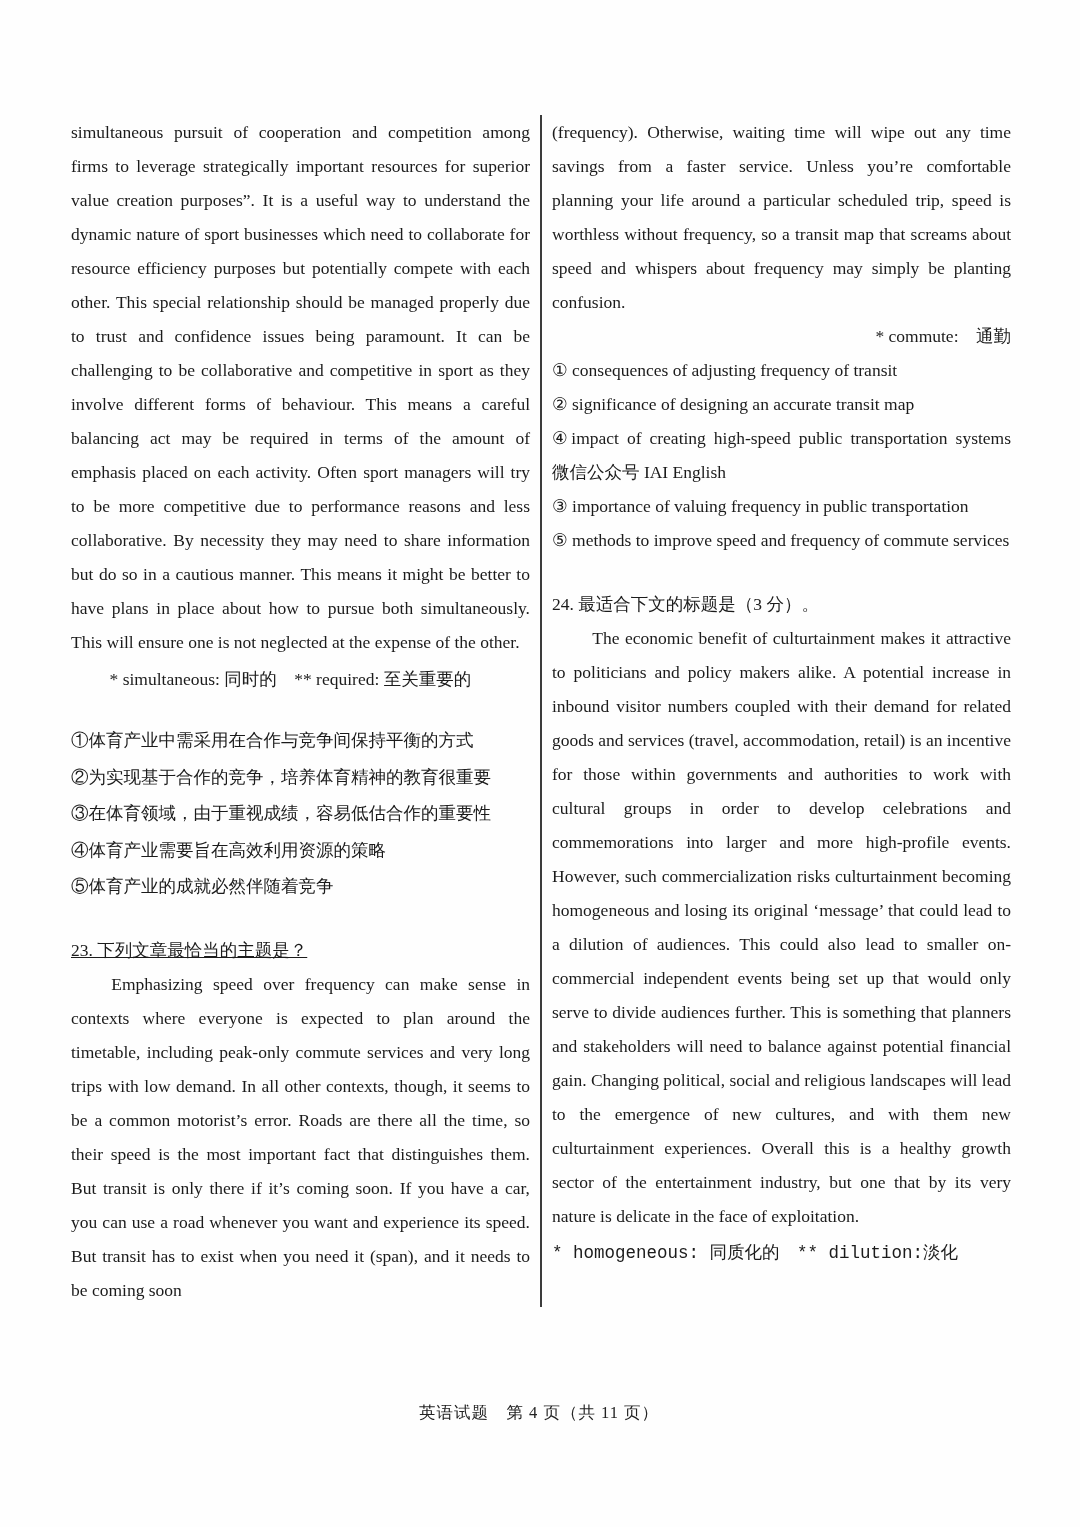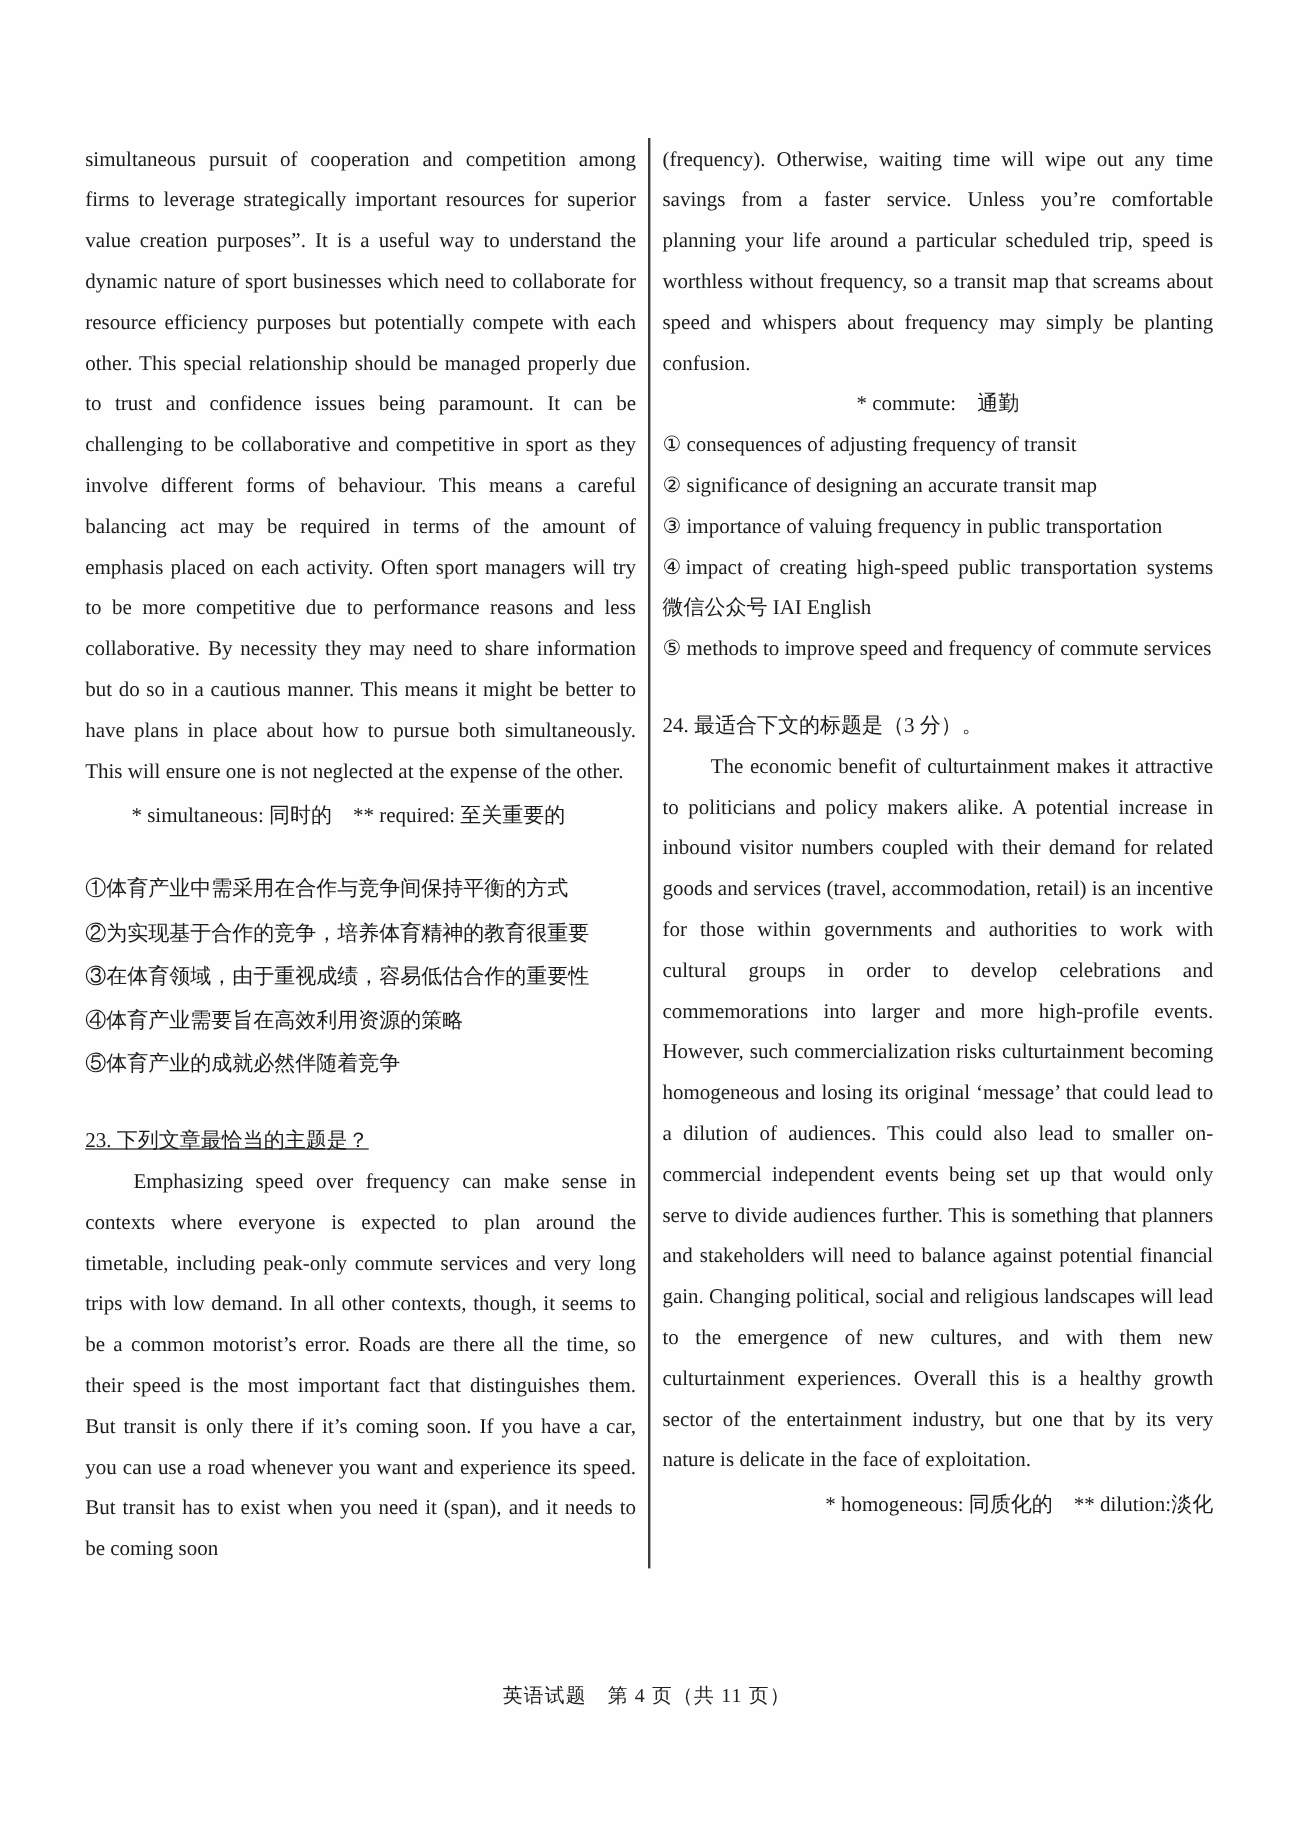--- a/index.html
+++ b/index.html
@@ -60,25 +60,26 @@
   }
   .q-label {
     margin: 28px 0 0 0;
     text-decoration: underline;
   }
   .q-label-right {
     margin: 30px 0 0 0;
   }
   .vocab-right {
     margin: 0;
-    text-align: center;
+    text-align: right;
   }
   .vocab-right-bottom {
     margin: 3px 0 0 0;
-    text-align: right;
+    text-align: left;
+    font-family: Liberation Mono, monospace;
   }
   .footer {
     position: absolute;
     left: 0;
     top: 1402px;
     width: 1078px;
     text-align: center;
     font-size: 16.5px;
     letter-spacing: 1px;
     color: #222222;
@@ -112,22 +113,22 @@
       <div class="vline"></div>
     </div>
 
     <div class="col col-right">
       <p class="para">(frequency). Otherwise, waiting time will wipe out any time savings from a faster service. Unless you’re comfortable planning your life around a particular scheduled trip, speed is worthless without frequency, so a transit map that screams about speed and whispers about frequency may simply be planting confusion.</p>
       <p class="vocab-right">* commute:　通勤</p>
 
       <div class="options-en">
         <p class="option">① consequences of adjusting frequency of transit</p>
         <p class="option">② significance of designing an accurate transit map</p>
+        <p class="option">④impact of creating high-speed public transportation systems　微信公众号 IAI English</p>
         <p class="option">③ importance of valuing frequency in public transportation</p>
-        <p class="option">④impact of creating high-speed public transportation systems　微信公众号 IAI English</p>
         <p class="option">⑤ methods to improve speed and frequency of commute services</p>
       </div>
 
       <p class="para q-label-right">24. 最适合下文的标题是（3 分）。</p>
 
       <p class="para indent">The economic benefit of culturtainment makes it attractive to politicians and policy makers alike. A potential increase in inbound visitor numbers coupled with their demand for related goods and services (travel, accommodation, retail) is an incentive for those within governments and authorities to work with cultural groups in order to develop celebrations and commemorations into larger and more high-profile events. However, such commercialization risks culturtainment becoming homogeneous and losing its original ‘message’ that could lead to a dilution of audiences. This could also lead to smaller on-commercial independent events being set up that would only serve to divide audiences further. This is something that planners and stakeholders will need to balance against potential financial gain. Changing political, social and religious landscapes will lead to the emergence of new cultures, and with them new culturtainment experiences. Overall this is a healthy growth sector of the entertainment industry, but one that by its very nature is delicate in the face of exploitation.</p>
       <p class="vocab-right-bottom">* homogeneous: 同质化的　** dilution:淡化</p>
     </div>
 
   </div>

